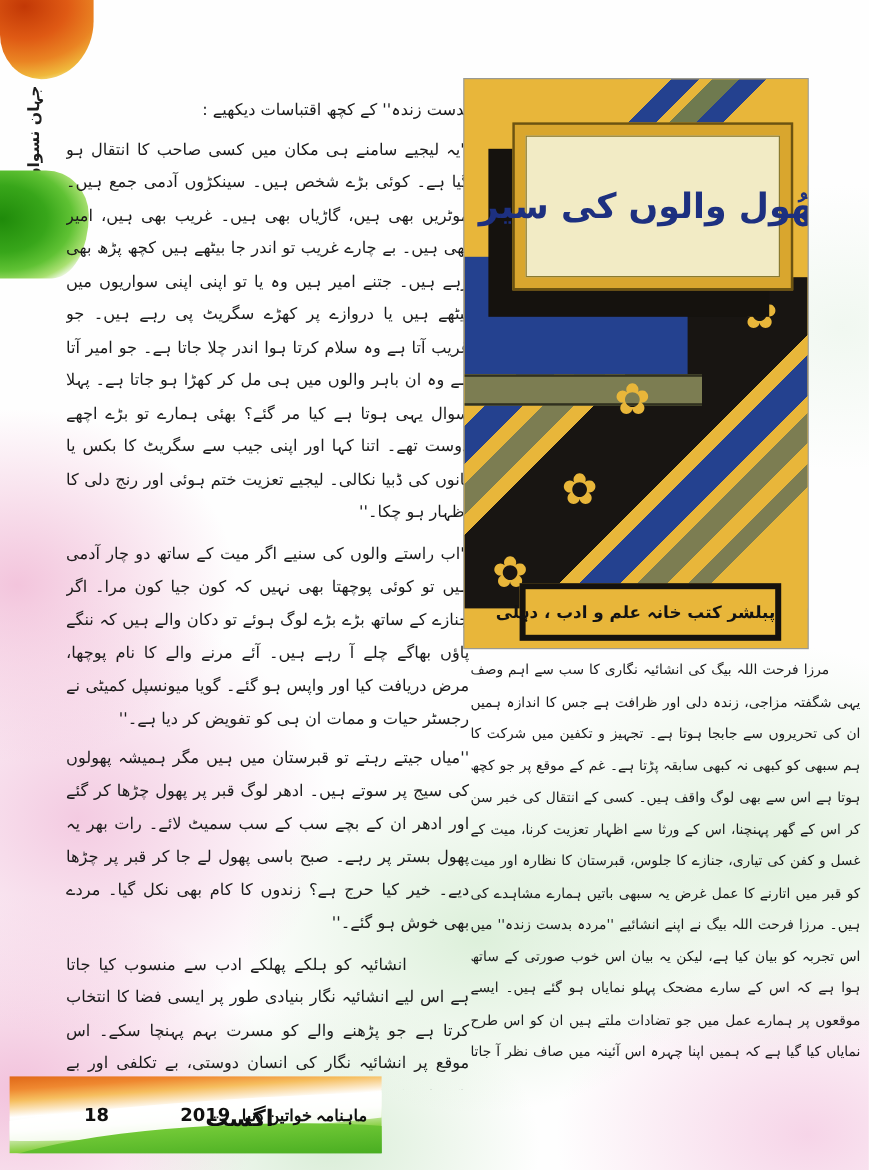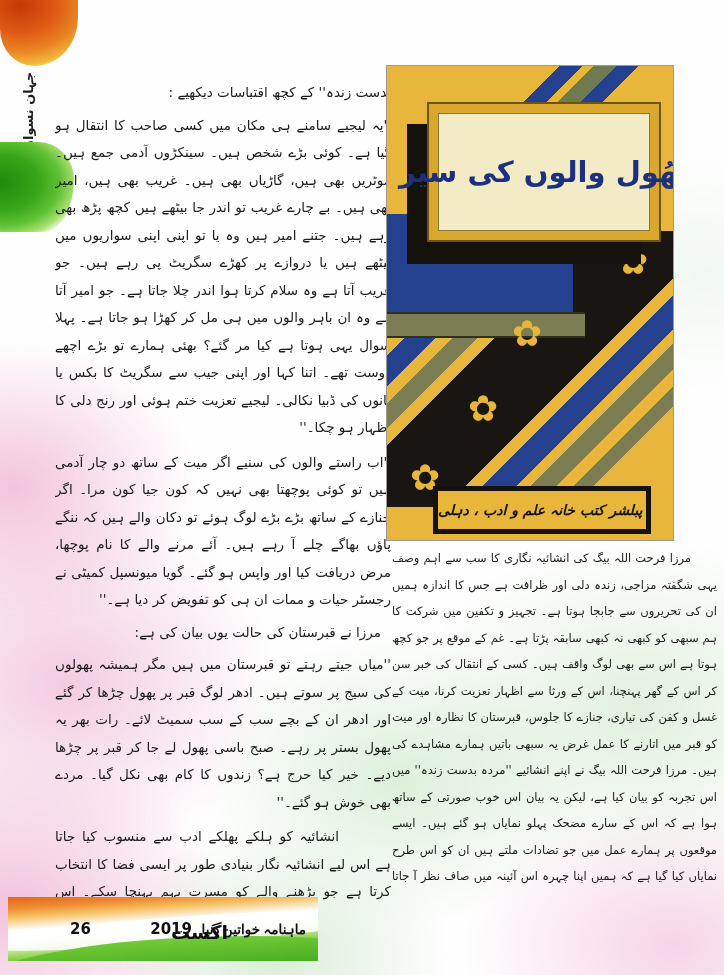--- a/index.html
+++ b/index.html
@@ -47,21 +47,21 @@
   .corner-stripes{top:0;right:0;width:150px;height:72px;
     background:linear-gradient(135deg, #E8B63A 0 26px, #24418F 26px 42px, #E8B63A 42px 50px, #6F7A4F 50px 66px, #24418F 66px 82px, #E8B63A 82px 100%);}
   .navy-patch{left:0;top:148px;width:186px;height:98px;background:#24418F;}
   .olive-band{left:0;top:246px;width:198px;height:22px;background:#7C7D52;border-top:2px solid #30301f;border-bottom:2px solid #30301f;}
   .plaque-shadow{left:20px;top:58px;width:234px;height:140px;background:#15120e;}
   .plaque{left:40px;top:36px;width:234px;height:140px;background:#D9A62E;border:2px solid #6b5312;box-sizing:border-box;padding:9px;}
   .plaque-inner{width:100%;height:100%;background:#F2EBC5;border:1px solid #8a7a30;box-sizing:border-box;display:flex;align-items:center;justify-content:center;}
   .plaque-title{font-size:29px;font-weight:bold;color:#1d3080;direction:rtl;white-space:nowrap;}
   .flower{font-size:36px;color:#E8B63A;transform:translate(-50%,-50%);line-height:1;}
   .fl1{left:246px;top:196px;} .fl2{left:140px;top:268px;} .fl3{left:96px;top:343px;} .fl4{left:38px;top:412px;}
-  .pub-box{left:46px;top:420px;width:218px;height:48px;background:#E8B63A;border:5px solid #15120e;box-sizing:border-box;display:flex;align-items:center;justify-content:flex-start;font-style:italic;}
+  .pub-box{left:46px;top:420px;width:218px;height:48px;background:#E8B63A;border:5px solid #15120e;box-sizing:border-box;display:flex;align-items:center;justify-content:flex-end;}
   .pub-text{font-size:14px;font-weight:bold;color:#131313;direction:rtl;white-space:nowrap;}
   
   .footer{left:8px;top:897px;width:310px;height:64px;overflow:hidden;
     background:linear-gradient(176deg, #e06818 0%, #ef8830 13%, #f6be5e 24%, #ffffff 40%, #f4f8ec 54%, #86ce3e 74%, #46ae1e 88%, #2f960f 100%);}
   .footer::before{content:"";position:absolute;left:-15%;top:32%;width:140%;height:42%;
     background:rgba(255,255,255,0.85);border-radius:50%;transform:rotate(-4deg);}
   .footer::after{content:"";position:absolute;left:-10%;top:64%;width:130%;height:70%;
     background:linear-gradient(#74ca38, #34a016);border-radius:50% 50% 0 0 / 80% 60% 0 0;transform:rotate(-3deg);}
   .footer span{position:absolute;z-index:2;font-weight:bold;color:#101010;}
   .f-mag{right:12px;top:24px;font-size:13.5px;direction:rtl;font-family:Liberation Serif, serif;}
@@ -75,21 +75,20 @@
 <div class="abs blob-orange"></div>
 <div class="abs masthead">
   <span>جہان نسواں</span>
 </div>
 <div class="abs blob-green"></div>
 
 <div class="abs col col-left">
   <p>بدست زندہ'' کے کچھ اقتباسات دیکھیے :</p>
   <p>''یہ لیجیے سامنے ہی مکان میں کسی صاحب کا انتقال ہو گیا ہے۔ کوئی بڑے شخص ہیں۔ سینکڑوں آدمی جمع ہیں۔ موٹریں بھی ہیں، گاڑیاں بھی ہیں۔ غریب بھی ہیں، امیر بھی ہیں۔ بے چارے غریب تو اندر جا بیٹھے ہیں کچھ پڑھ بھی رہے ہیں۔ جتنے امیر ہیں وہ یا تو اپنی اپنی سواریوں میں بیٹھے ہیں یا دروازے پر کھڑے سگریٹ پی رہے ہیں۔ جو غریب آتا ہے وہ سلام کرتا ہوا اندر چلا جاتا ہے۔ جو امیر آتا ہے وہ ان باہر والوں میں ہی مل کر کھڑا ہو جاتا ہے۔ پہلا سوال یہی ہوتا ہے کیا مر گئے؟ بھئی ہمارے تو بڑے اچھے دوست تھے۔ اتنا کہا اور اپنی جیب سے سگریٹ کا بکس یا پانوں کی ڈبیا نکالی۔ لیجیے تعزیت ختم ہوئی اور رنج دلی کا اظہار ہو چکا۔''</p>
   <p class="gap">''اب راستے والوں کی سنیے اگر میت کے ساتھ دو چار آدمی ہیں تو کوئی پوچھتا بھی نہیں کہ کون جیا کون مرا۔ اگر جنازے کے ساتھ بڑے بڑے لوگ ہوئے تو دکان والے ہیں کہ ننگے پاؤں بھاگے چلے آ رہے ہیں۔ آئے مرنے والے کا نام پوچھا، مرض دریافت کیا اور واپس ہو گئے۔ گویا میونسپل کمیٹی نے رجسٹر حیات و ممات ان ہی کو تفویض کر دیا ہے۔''</p>
-  <p class="indent-sm">مرزا نے قبرستان کی حالت یوں بیان کی ہے:</p>
   <p>''میاں جیتے رہتے تو قبرستان میں ہیں مگر ہمیشہ پھولوں کی سیج پر سوتے ہیں۔ ادھر لوگ قبر پر پھول چڑھا کر گئے اور ادھر ان کے بچے سب کے سب سمیٹ لائے۔ رات بھر یہ پھول بستر پر رہے۔ صبح باسی پھول لے جا کر قبر پر چڑھا دیے۔ خیر کیا حرج ہے؟ زندوں کا کام بھی نکل گیا۔ مردے بھی خوش ہو گئے۔''</p>
   <p class="gap indent-big">انشائیہ کو ہلکے پھلکے ادب سے منسوب کیا جاتا ہے اس لیے انشائیہ نگار بنیادی طور پر ایسی فضا کا انتخاب کرتا ہے جو پڑھنے والے کو مسرت بہم پہنچا سکے۔ اس موقع پر انشائیہ نگار کی انسان دوستی، بے تکلفی اور بے باکی اس کے کام آتی ہے۔ اسی سے وہ اپنی بات میں اثر پیدا کرنے میں کامیاب ہوتا ہے۔ وہ صرف کسی حقیقت کا خاکہ پیش کرتا ہے۔ کسی وسیع موضوع کے کسی گوشے پر روشنی ڈالتا ہے۔ اس کی تحریروں میں تشریح، وضاحت اور تفصیل نہیں ملتی، وہ صرف چند مسائل کی طرف ذہن کو خوب</p>
 </div>
 
 <div class="abs cover">
   <div class="abs cover-stripes"></div>
   <div class="abs corner-stripes"></div>
   <div class="abs navy-patch"></div>
   <div class="abs olive-band"></div>
   <span class="abs flower fl1">✿</span>
@@ -108,14 +107,14 @@
 </div>
 
 <div class="abs col col-right">
   <p class="indent-med">مرزا فرحت اللہ بیگ کی انشائیہ نگاری کا سب سے اہم وصف یہی شگفتہ مزاجی، زندہ دلی اور ظرافت ہے جس کا اندازہ ہمیں ان کی تحریروں سے جابجا ہوتا ہے۔ تجہیز و تکفین میں شرکت کا ہم سبھی کو کبھی نہ کبھی سابقہ پڑتا ہے۔ غم کے موقع پر جو کچھ ہوتا ہے اس سے بھی لوگ واقف ہیں۔ کسی کے انتقال کی خبر سن کر اس کے گھر پہنچنا، اس کے ورثا سے اظہار تعزیت کرنا، میت کے غسل و کفن کی تیاری، جنازے کا جلوس، قبرستان کا نظارہ اور میت کو قبر میں اتارنے کا عمل غرض یہ سبھی باتیں ہمارے مشاہدے کی ہیں۔ مرزا فرحت اللہ بیگ نے اپنے انشائیے ''مردہ بدست زندہ'' میں اس تجربہ کو بیان کیا ہے، لیکن یہ بیان اس خوب صورتی کے ساتھ ہوا ہے کہ اس کے سارے مضحک پہلو نمایاں ہو گئے ہیں۔ ایسے موقعوں پر ہمارے عمل میں جو تضادات ملتے ہیں ان کو اس طرح نمایاں کیا گیا ہے کہ ہمیں اپنا چہرہ اس آئینہ میں صاف نظر آ جاتا ہے اور ہم یہ محسوس کرنے پر مجبور ہو جاتے ہیں کہ ایسے موقع پر بھی ہمارے حرکات و سکنات میں خلوص کم اور ریا کاری دکھاوا زیادہ ہوتا ہے۔ مثال کے لیے فرحت اللہ بیگ کے اس انشائیہ ''مردہ</p>
 </div>
 
 <div class="abs footer">
   <span class="f-mag">ماہنامہ خواتین دنیا</span>
   <span class="f-month">اگست</span>
   <span class="f-year">2019</span>
-  <span class="f-page">26</span>
+  <span class="f-page">18</span>
 </div>
 
 </body></html>

